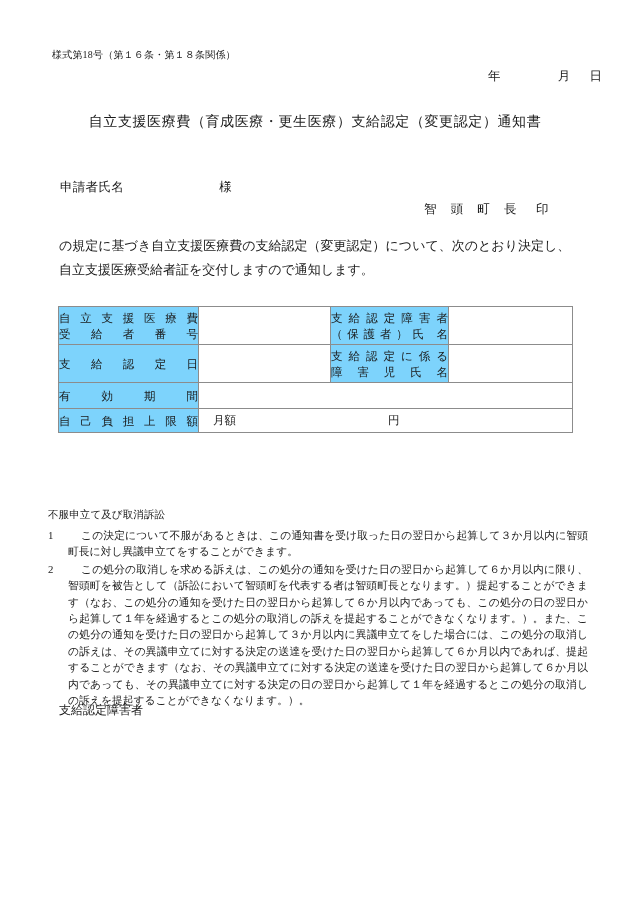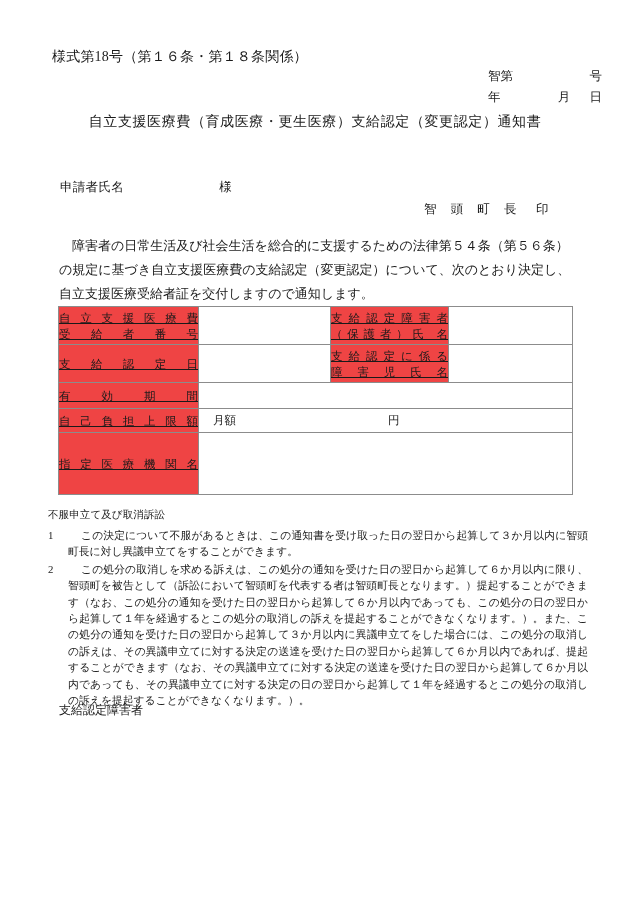--- a/index.html
+++ b/index.html
@@ -18,21 +18,21 @@
   .page {
     position: absolute;
     inset: 0;
   }
 
   
   .form-no {
     position: absolute;
     left: 52px;
     top: 48px;
-    font-size: 14px;
+    font-size: 10px;
     letter-spacing: 0.2px;
     white-space: nowrap;
   }
   .doc-number-block {
     position: absolute;
     right: 28px;
     top: 66px;
     font-size: 12.5px;
     text-align: left;
     line-height: 21px;
@@ -103,27 +103,26 @@
     border-collapse: collapse;
     table-layout: fixed;
     font-size: 11.5px;
   }
   .form-table td {
     border: 1px solid #8c8c8c;
     padding: 0;
     vertical-align: middle;
   }
   .lbl {
-    background: #ef4444;
+    background: #7dd3fc;
     padding: 3px 7px;
     line-height: 16px;
     text-align: justify;
     text-justify: inter-character;
     text-align-last: justify;
-    text-decoration: underline;
   }
   .lbl span { display: block; }
   .val { padding: 3px 8px; }
 
   .r-num   { height: 38px; }
   .r-date  { height: 38px; }
   .r-valid { height: 26px; }
   .r-cap   { height: 24px; }
   .r-inst  { height: 62px; }
 
@@ -192,44 +191,38 @@
 </style>
 </head>
 <body>
 
 <div class="page">
 
   <div class="form-no">様式第18号（第１６条・第１８条関係）</div>
 
   <div class="doc-number-block">
     <div class="doc-number-row">
-      <span class="dn-label">智第</span>
-      <span class="dn-mid"></span>
-      <span class="dn-end">号</span>
-    </div>
-    <div class="doc-number-row">
       <span class="dn-label">年</span>
       <span class="dn-mid">月</span>
       <span class="dn-end">日</span>
     </div>
   </div>
 
   <div class="doc-title">自立支援医療費（育成医療・更生医療）支給認定（変更認定）通知書</div>
 
   <div class="applicant-row">
     <span class="applicant-label">申請者氏名</span>
     <span class="applicant-sama">様</span>
   </div>
 
   <div class="issuer-row">
     <span>智 頭 町 長</span><span class="issuer-seal">印</span>
   </div>
 
   <div class="body-para">
-    <div class="indent">障害者の日常生活及び社会生活を総合的に支援するための法律第５４条（第５６条）</div>
     <div>の規定に基づき自立支援医療費の支給認定（変更認定）について、次のとおり決定し、</div>
     <div>自立支援医療受給者証を交付しますので通知します。</div>
   </div>
 
   <table class="form-table">
     <colgroup>
       <col style="width:140px">
       <col style="width:132px">
       <col style="width:118px">
       <col style="width:124px">
@@ -282,26 +275,20 @@
           <span>自己負担上限額</span>
         </td>
         <td colspan="3">
           <span class="cap-inner">
             <span>月額</span>
             <span class="cap-yen">円</span>
           </span>
         </td>
       </tr>
 
-      <tr class="r-inst">
-        <td class="lbl">
-          <span>指定医療機関名</span>
-        </td>
-        <td class="val" colspan="3"></td>
-      </tr>
     </tbody>
   </table>
 
   <div class="fine-head">不服申立て及び取消訴訟</div>
 
   <div class="fine-list">
     <div class="fine-item">
       <span class="num">1</span>
       <span class="lead">この決定について不服があるときは、この通知書を受け取った日の翌日から起算して３か月以内に智頭町長に対し異議申立てをすることができます。</span>
     </div>

